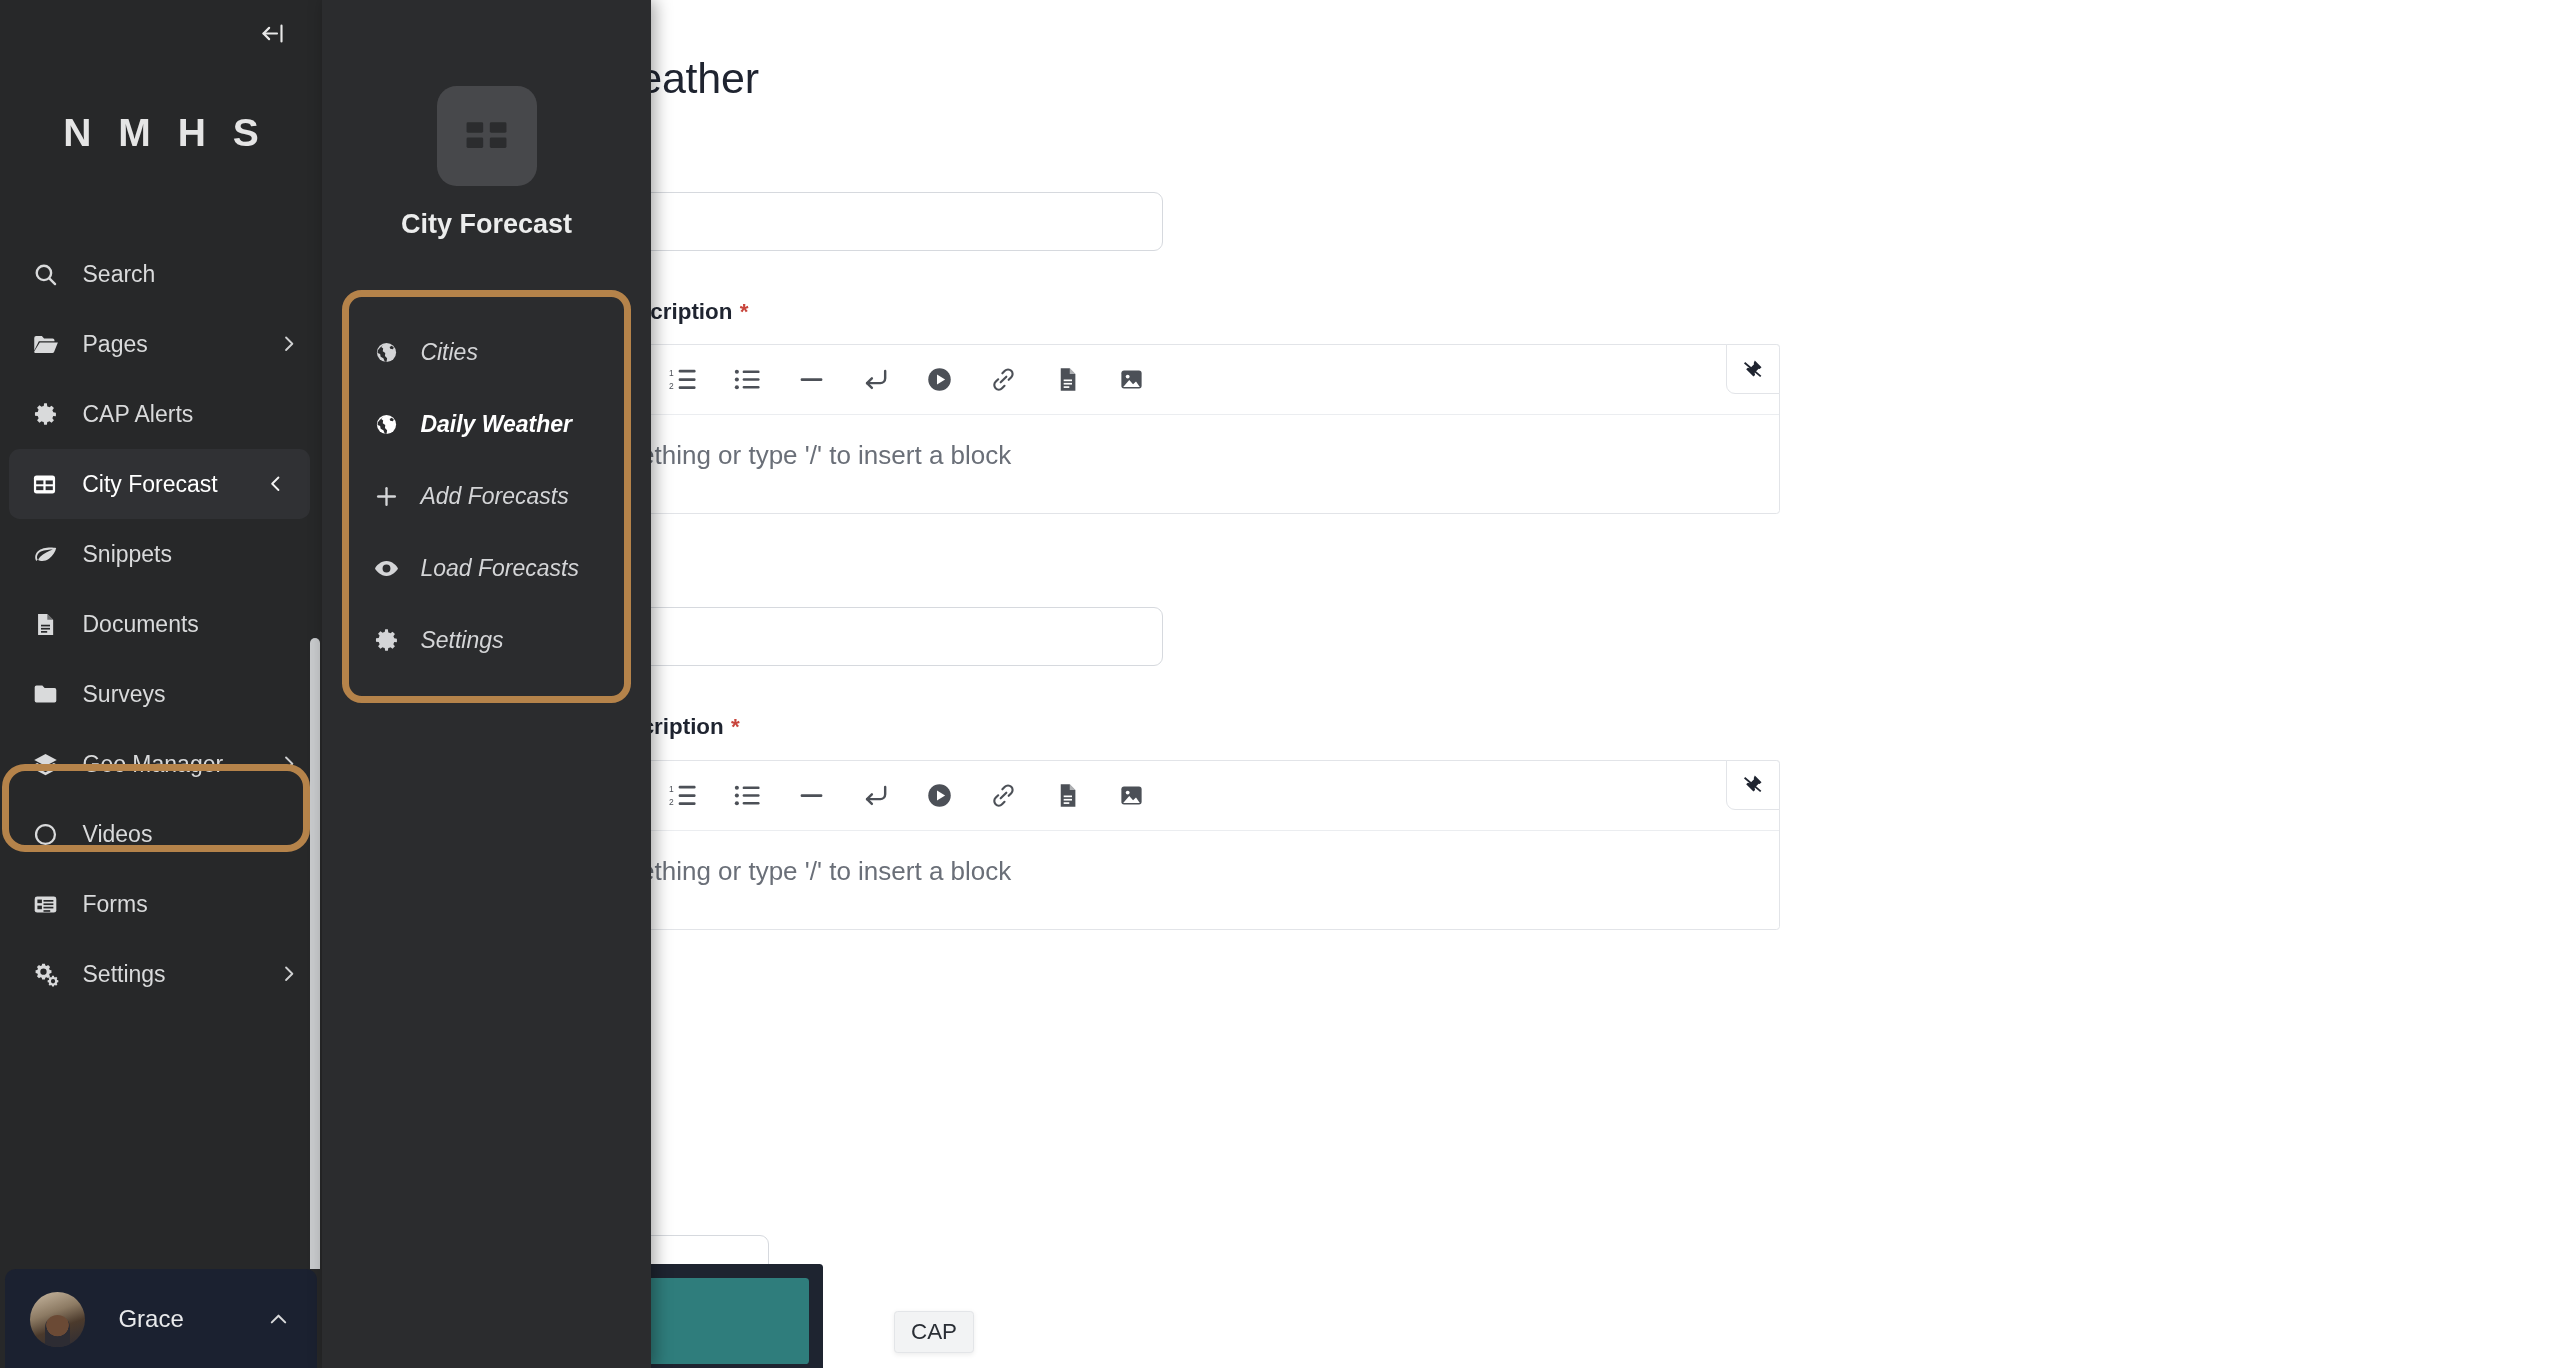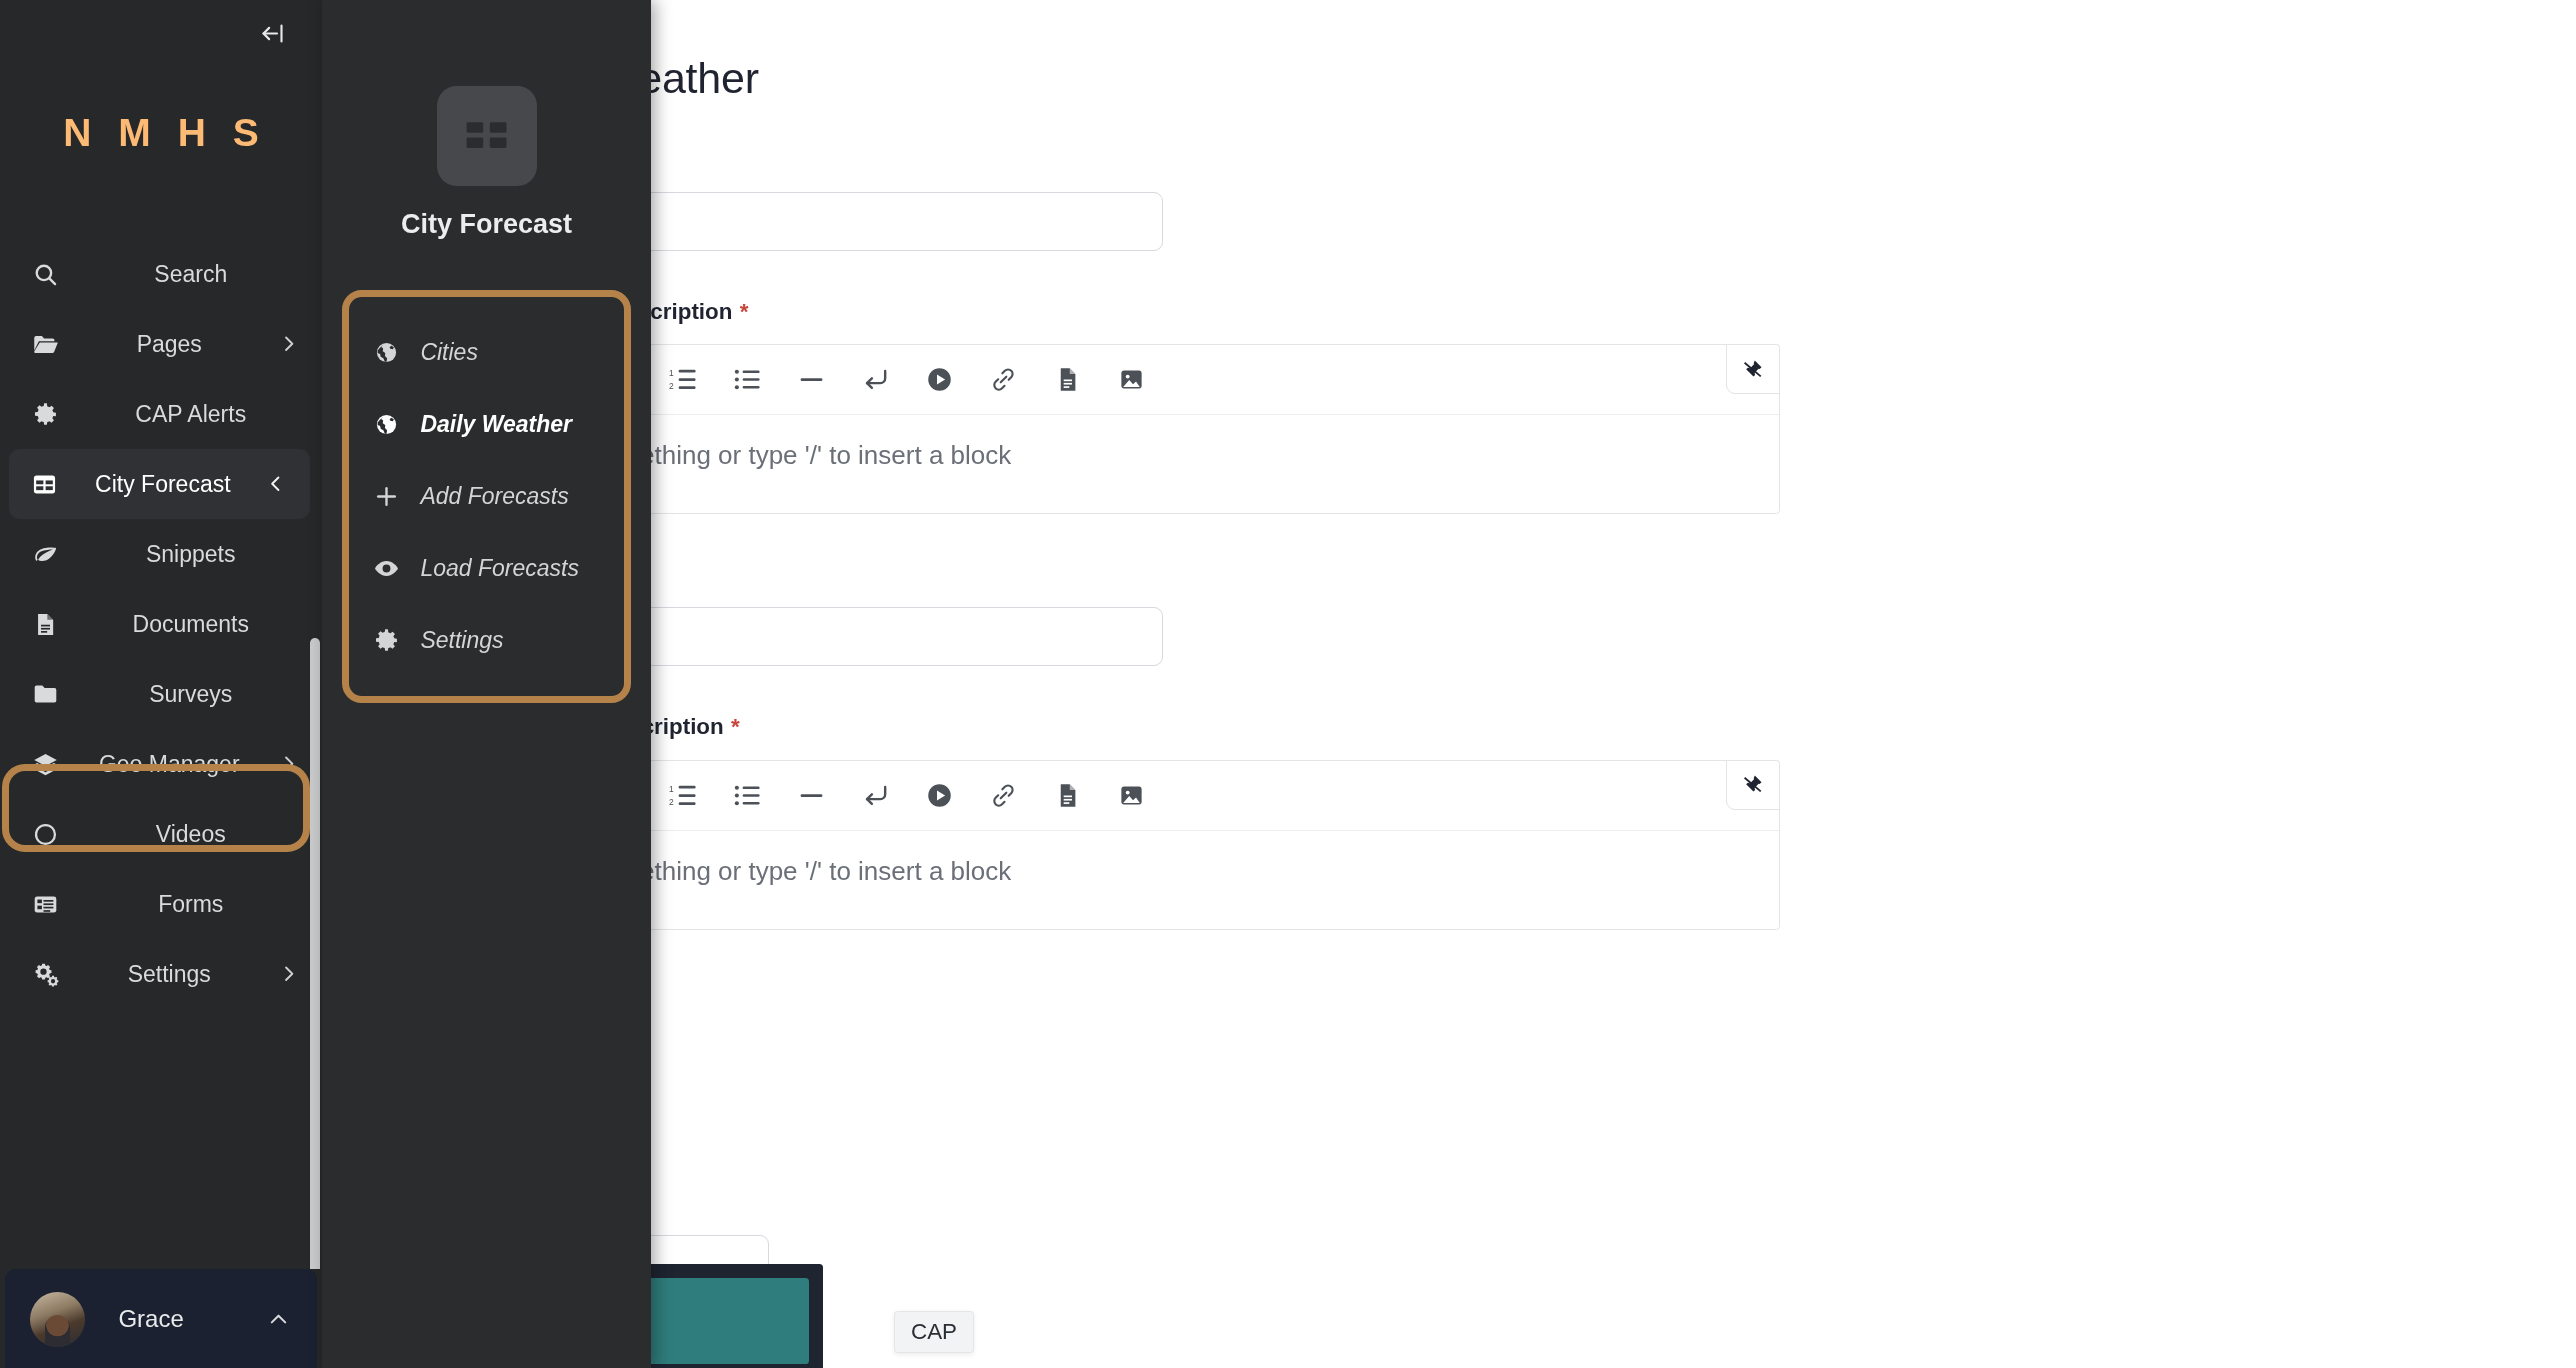--- a/index.html
+++ b/index.html
@@ -91,33 +91,33 @@
   
   .sidebar {
     position: absolute; left: 0; top: 0; width: 322px; height: 1369px;
     background: #272829; display: flex; flex-direction: column;
     z-index: 20;
   }
   .sb-top { height: 66px; display: flex; align-items: center; justify-content: flex-end; padding-right: 29px; }
   .collapse-btn { width: 41px; height: 41px; display:flex; align-items:center; justify-content:center; cursor:pointer; color:#e8e8e8; }
   .brand {
     height: 134px; display: flex; align-items: center; justify-content: center;
-    color: #fdba74; font-size: 39px; font-weight: 700; letter-spacing: 8px;
+    color: #e5e5e5; font-size: 39px; font-weight: 700; letter-spacing: 8px;
     padding-left: 8px;
   }
   .nav {
     flex: 1; padding-top: 39px; position: relative; overflow: hidden;
   }
   .nav-item {
     height: 70px; display: flex; align-items: center; gap: 21.5px;
     padding: 0 23px 0 29px; color: #d9dadb; font-size: 23px; cursor: pointer;
     position: relative;
   }
   .nav-item .ni-icon { width: 32px; display: flex; align-items: center; justify-content: center; flex: 0 0 32px; color:#d9dadb; }
-  .nav-item .ni-label { flex: 1; text-align: center; }
+  .nav-item .ni-label { flex: 1; }
   .nav-item .ni-chev { opacity: .95; display: flex; align-items: center; }
   .nav-item.active {
     background: #303134; border-radius: 10.7px; color: #ffffff;
     margin: 0 12.5px 0 9px; padding-left: 19.7px;
   }
   .nav-item.active .ni-icon { color:#fff; }
   .nav-highlight {
     position: absolute; left: 1.8px; top: 564px; width: 308px; height: 88px;
     border: 7.2px solid #b5834a; border-radius: 23px; pointer-events: none; z-index: 5;
   }

